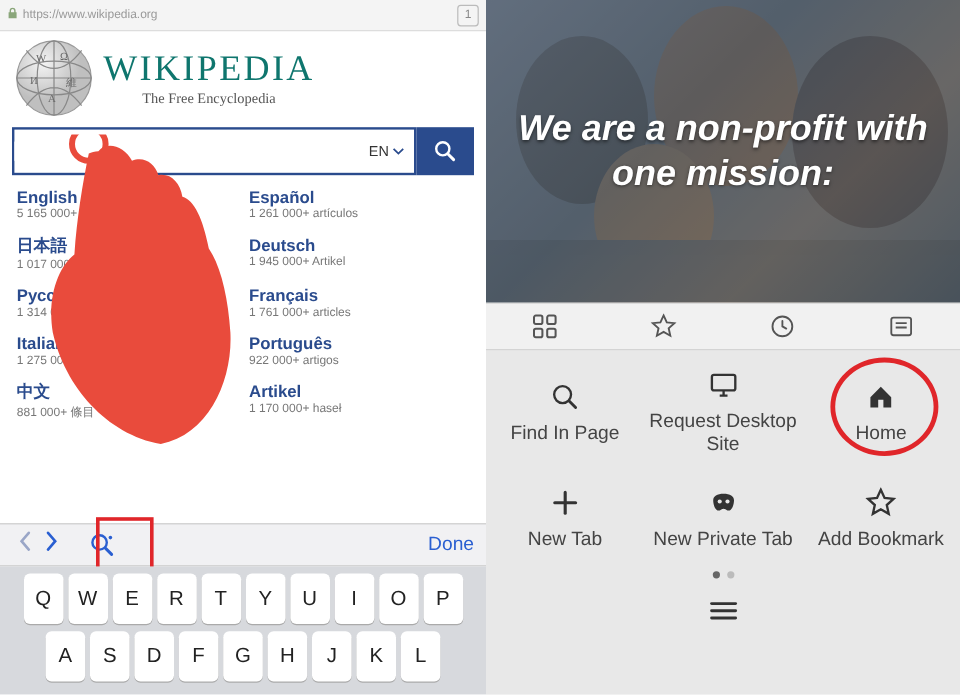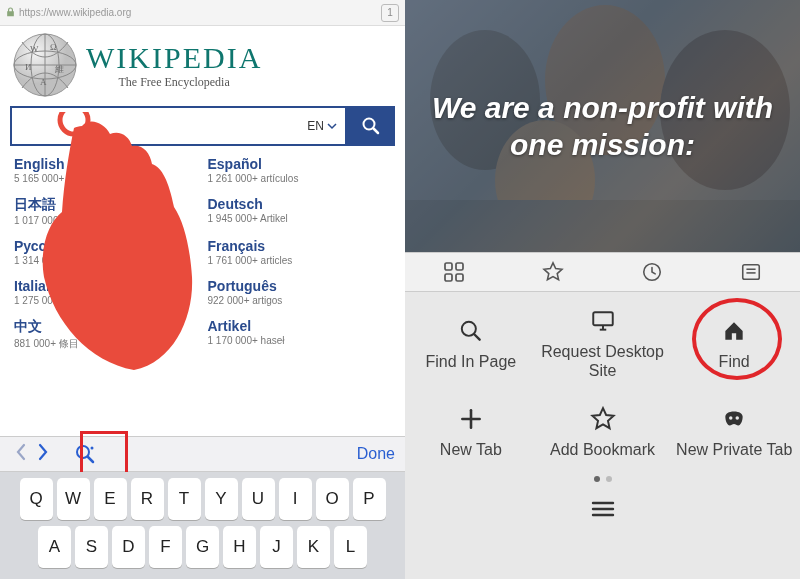--- a/index.html
+++ b/index.html
@@ -295,44 +295,44 @@
               <rect x="3" y="4" width="18" height="12" rx="1.5" fill="none" stroke="currentColor" stroke-width="1.8"></rect>
               <line x1="9" y1="20" x2="15" y2="20" stroke="currentColor" stroke-width="1.8"></line>
               <line x1="12" y1="16" x2="12" y2="20" stroke="currentColor" stroke-width="1.8"></line>
             </svg>
             <div class="lbl">Request Desktop Site</div>
           </div>
           <div class="menucell">
             <svg width="26" height="26" viewBox="0 0 24 24">
               <path d="M4 12 L12 4 L20 12 V20 H14 V14 H10 V20 H4 Z" fill="currentColor"></path>
             </svg>
-            <div class="lbl">Find</div>
+            <div class="lbl">Home</div>
           </div>
         </div>
       <div class="menurow" id="mrow2">
           <div class="menucell">
             <svg width="26" height="26" viewBox="0 0 24 24">
               <line x1="12" y1="4" x2="12" y2="20" stroke="currentColor" stroke-width="2.4" stroke-linecap="round"></line>
               <line x1="4" y1="12" x2="20" y2="12" stroke="currentColor" stroke-width="2.4" stroke-linecap="round"></line>
             </svg>
             <div class="lbl">New Tab</div>
-          </div>
-          <div class="menucell">
-            <svg width="26" height="26" viewBox="0 0 24 24">
-              <path d="M12 2l2.9 6.3 6.9.7-5.2 4.7 1.5 6.8L12 17l-6.1 3.5 1.5-6.8L2.2 9l6.9-.7L12 2z" fill="none" stroke="currentColor" stroke-width="1.8"></path>
-            </svg>
-            <div class="lbl">Add Bookmark</div>
           </div>
           <div class="menucell">
             <svg width="26" height="26" viewBox="0 0 24 24">
               <path d="M4 10c0-3 3-5 8-5s8 2 8 5c0 4-2 8-4 8-1.5 0-2.5-1.5-4-1.5S9.5 18 8 18c-2 0-4-4-4-8z" fill="currentColor"></path>
               <circle cx="9" cy="11" r="1.6" fill="#e8e8e8"></circle>
               <circle cx="15" cy="11" r="1.6" fill="#e8e8e8"></circle>
             </svg>
             <div class="lbl">New Private Tab</div>
+          </div>
+          <div class="menucell">
+            <svg width="26" height="26" viewBox="0 0 24 24">
+              <path d="M12 2l2.9 6.3 6.9.7-5.2 4.7 1.5 6.8L12 17l-6.1 3.5 1.5-6.8L2.2 9l6.9-.7L12 2z" fill="none" stroke="currentColor" stroke-width="1.8"></path>
+            </svg>
+            <div class="lbl">Add Bookmark</div>
           </div>
         </div>
       <div class="dots">
           <span class="active"></span>
           <span></span>
         </div>
       <div class="burger">
         <svg width="24" height="18" viewBox="0 0 24 18">
             <line x1="2" y1="3" x2="22" y2="3" stroke="#333" stroke-width="2.4" stroke-linecap="round"></line>
             <line x1="2" y1="9" x2="22" y2="9" stroke="#333" stroke-width="2.4" stroke-linecap="round"></line>

